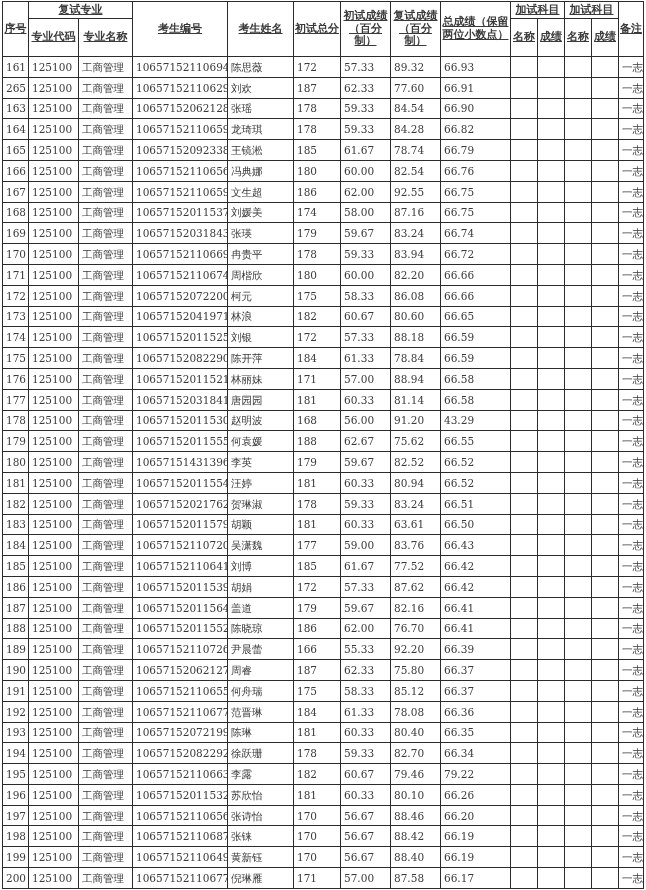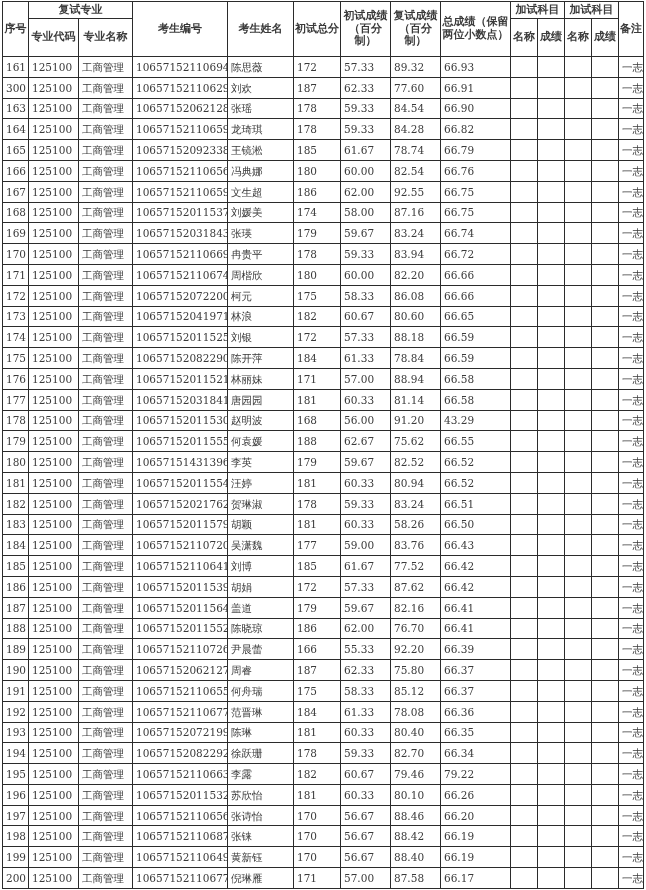--- a/index.html
+++ b/index.html
@@ -15,20 +15,21 @@
   .score-table th,.score-table td{
     border:1px solid #2b2b2b;
     overflow:hidden;
     padding:0 2px;
     line-height:1.15;
   }
   .score-table thead th{
     font-weight:bold;font-size:11px;
     text-align:center;vertical-align:middle;
     padding:0 1px;
+    text-decoration:underline;
   }
   .score-table tbody td{
     font-size:10.5px;
     text-align:left;vertical-align:middle;
     padding-left:3px;
     white-space:nowrap;
   }
   .score-table tbody td.remark-cell{
     text-align:right;padding-right:11px;
   }
@@ -90,21 +91,21 @@
         <td>57.33</td>
         <td>89.32</td>
         <td>66.93</td>
         <td></td>
         <td></td>
         <td></td>
         <td></td>
         <td class="remark-cell">一志愿</td>
       </tr>
       <tr>
-        <td>300</td>
+        <td>265</td>
         <td>125100</td>
         <td>工商管理</td>
         <td>106571521106298</td>
         <td>刘欢</td>
         <td>187</td>
         <td>62.33</td>
         <td>77.60</td>
         <td>66.91</td>
         <td></td>
         <td></td>
@@ -433,21 +434,21 @@
         <td class="remark-cell">一志愿</td>
       </tr>
       <tr>
         <td>183</td>
         <td>125100</td>
         <td>工商管理</td>
         <td>106571520115797</td>
         <td>胡颖</td>
         <td>181</td>
         <td>60.33</td>
-        <td>58.26</td>
+        <td>63.61</td>
         <td>66.50</td>
         <td></td>
         <td></td>
         <td></td>
         <td></td>
         <td class="remark-cell">一志愿</td>
       </tr>
       <tr>
         <td>184</td>
         <td>125100</td>

